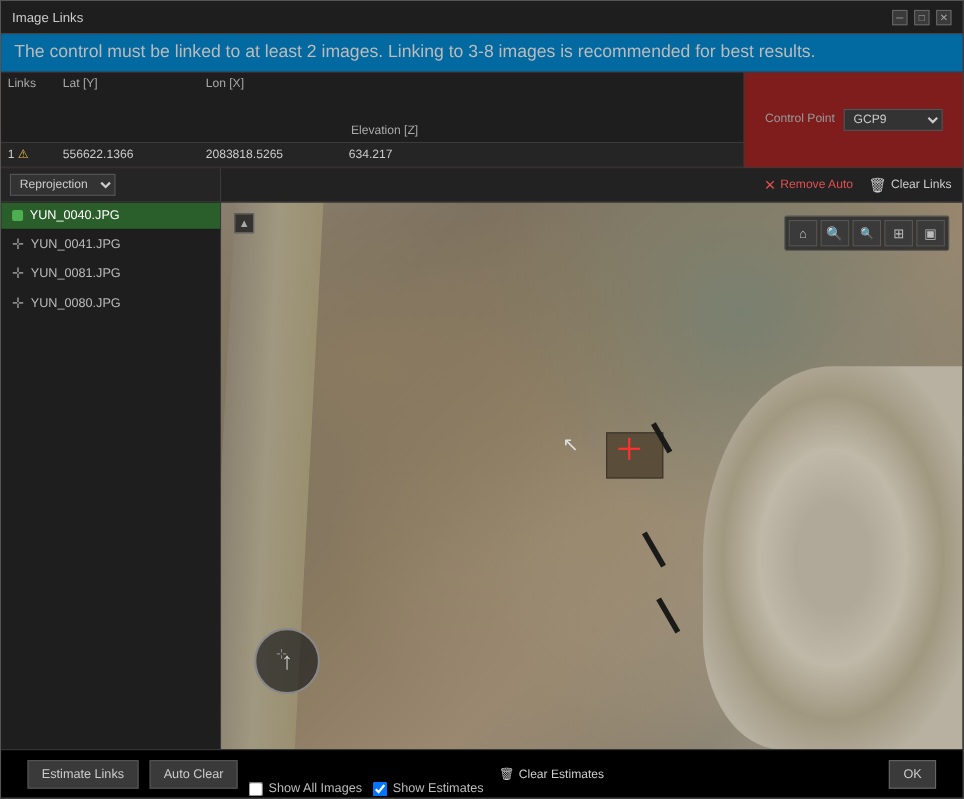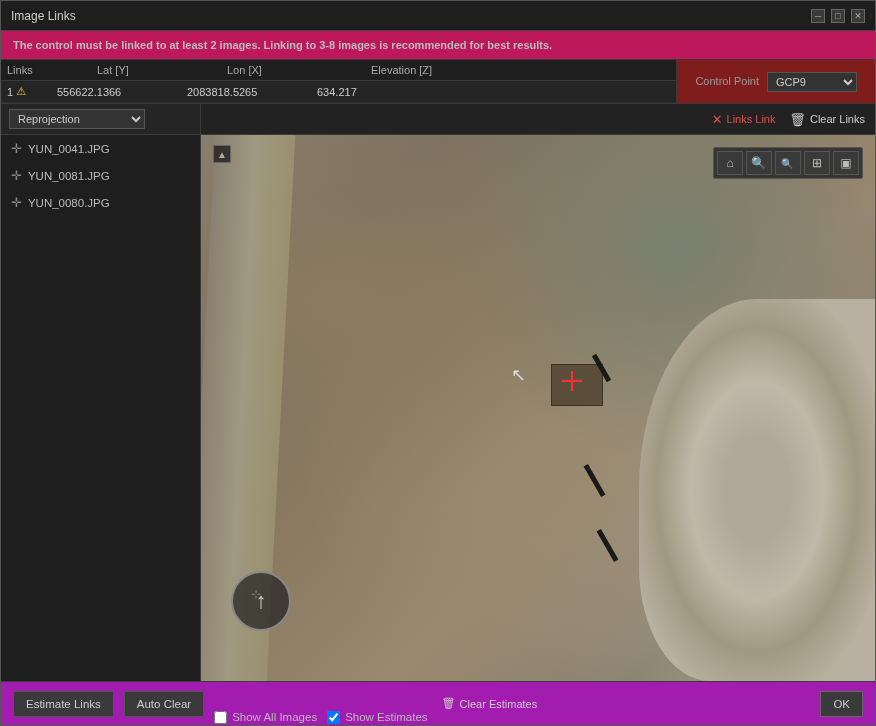--- a/index.html
+++ b/index.html
@@ -44,39 +44,38 @@
       background: #3a3a3a;
       border: 1px solid #666;
       color: #aaa;
       font-size: 9px;
       display: flex;
       align-items: center;
       justify-content: center;
       cursor: pointer;
     }
     .info-bar {
-      background: #be185d;
+      background: #0369a1;
       padding: 8px 12px;
-      font-size: 11px;
+      font-size: 16px;
       color: #bbb;
       border-bottom: 1px solid #3a3a3a;
-      font-weight: bold;
     }
     .table-header {
       display: flex;
       background: #1e1e1e;
       padding: 4px 6px;
       font-size: 11px;
       color: #aaa;
       border-bottom: 1px solid #3a3a3a;
     }
     .th-links { width: 50px; }
-    .th-lat { width: 130px; margin-left: 40px; }
-    .th-lon { width: 144px; }
-    .th-elev { width: 80px; }
+    .th-lat { width: 130px; }
+    .th-lon { width: 132px; }
+    .th-elev { width: 80px; margin-top: 43px; }
     .table-row-data {
       display: flex;
       align-items: center;
       background: #252525;
       padding: 4px 6px;
       font-size: 11px;
       color: #ccc;
       border-bottom: 1px solid #2e2e2e;
     }
     .td-links { width: 50px; display: flex; align-items: center; gap: 3px; }
@@ -95,21 +94,21 @@
       display: flex;
       flex-direction: column;
       border-right: 1px solid #3a3a3a;
     }
     .reprojection-select {
       background: #333;
       border: 1px solid #555;
       color: #ccc;
       font-size: 11px;
       padding: 2px 4px;
-      width: 136px;
+      width: 96px;
     }
     .remove-link-btn {
       display: flex;
       align-items: center;
       gap: 4px;
       color: #e05050;
       cursor: pointer;
       font-size: 11px;
     }
     .clear-links-btn {
@@ -276,25 +275,25 @@
     }
     .move-icon {
       position: absolute;
       bottom: 120px;
       left: 50px;
       color: #888;
       font-size: 14px;
     }
     .footer {
       height: 44px;
-      background: #a21caf;
+      background: #000000;
       border-top: 1px solid #3a3a3a;
       display: flex;
       align-items: center;
-      padding: 0 12px;
+      padding: 0 24px;
       gap: 10px;
     }
     .footer-btn {
       background: #3a3a3a;
       border: 1px solid #555;
       color: #ccc;
       padding: 4px 12px;
       font-size: 11.5px;
       cursor: pointer;
       height: 26px;
@@ -438,34 +437,38 @@
 
   <div class="full-action-row">
     <div class="left-actions">
       <select class="reprojection-select">
         <option>Reprojection</option>
       </select>
     </div>
     <div class="right-actions">
       <div class="remove-link-btn">
         <span style="color:#e05050;font-size:13px;">✕</span>
-        <span>Links Link</span>
+        <span>Remove Auto</span>
       </div>
       <div class="clear-links-btn">
         <span style="font-size:13px;">🗑</span>
         <span>Clear Links</span>
       </div>
     </div>
   </div>
 
   <div class="main-area">
 
     <div class="left-panel">
       <div class="image-list">
 
+        <div class="image-item active">
+          <div class="dot-green"></div>
+          <span>YUN_0040.JPG</span>
+        </div>
 
         <div class="image-item">
           <span class="crosshair">✛</span>
           <span>YUN_0041.JPG</span>
         </div>
 
         <div class="image-item">
           <span class="crosshair">✛</span>
           <span>YUN_0081.JPG</span>
         </div>

